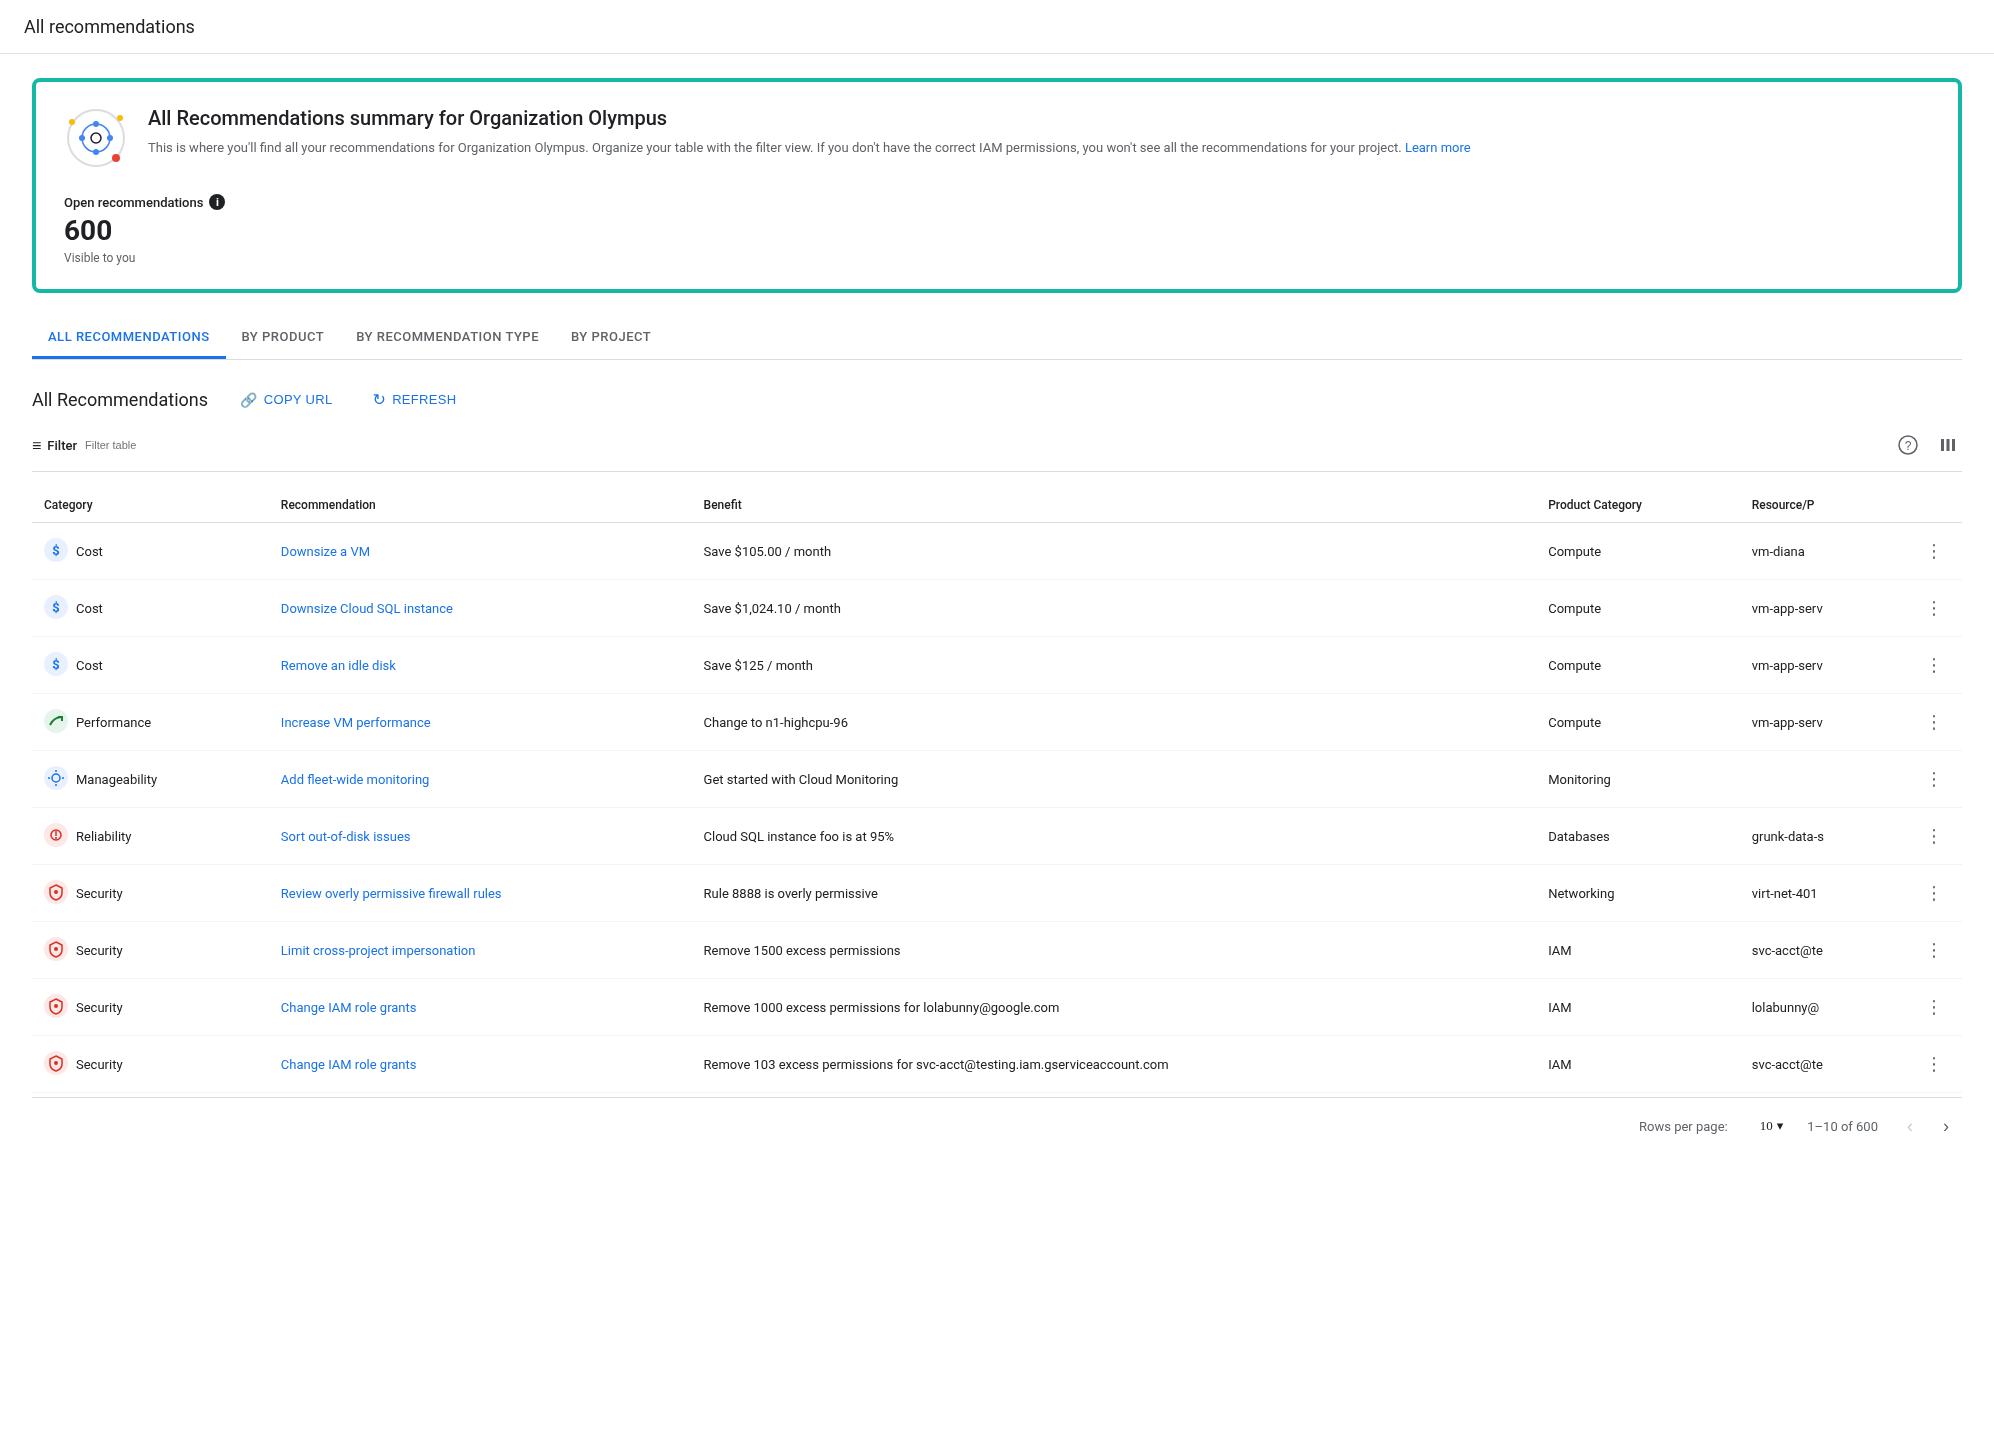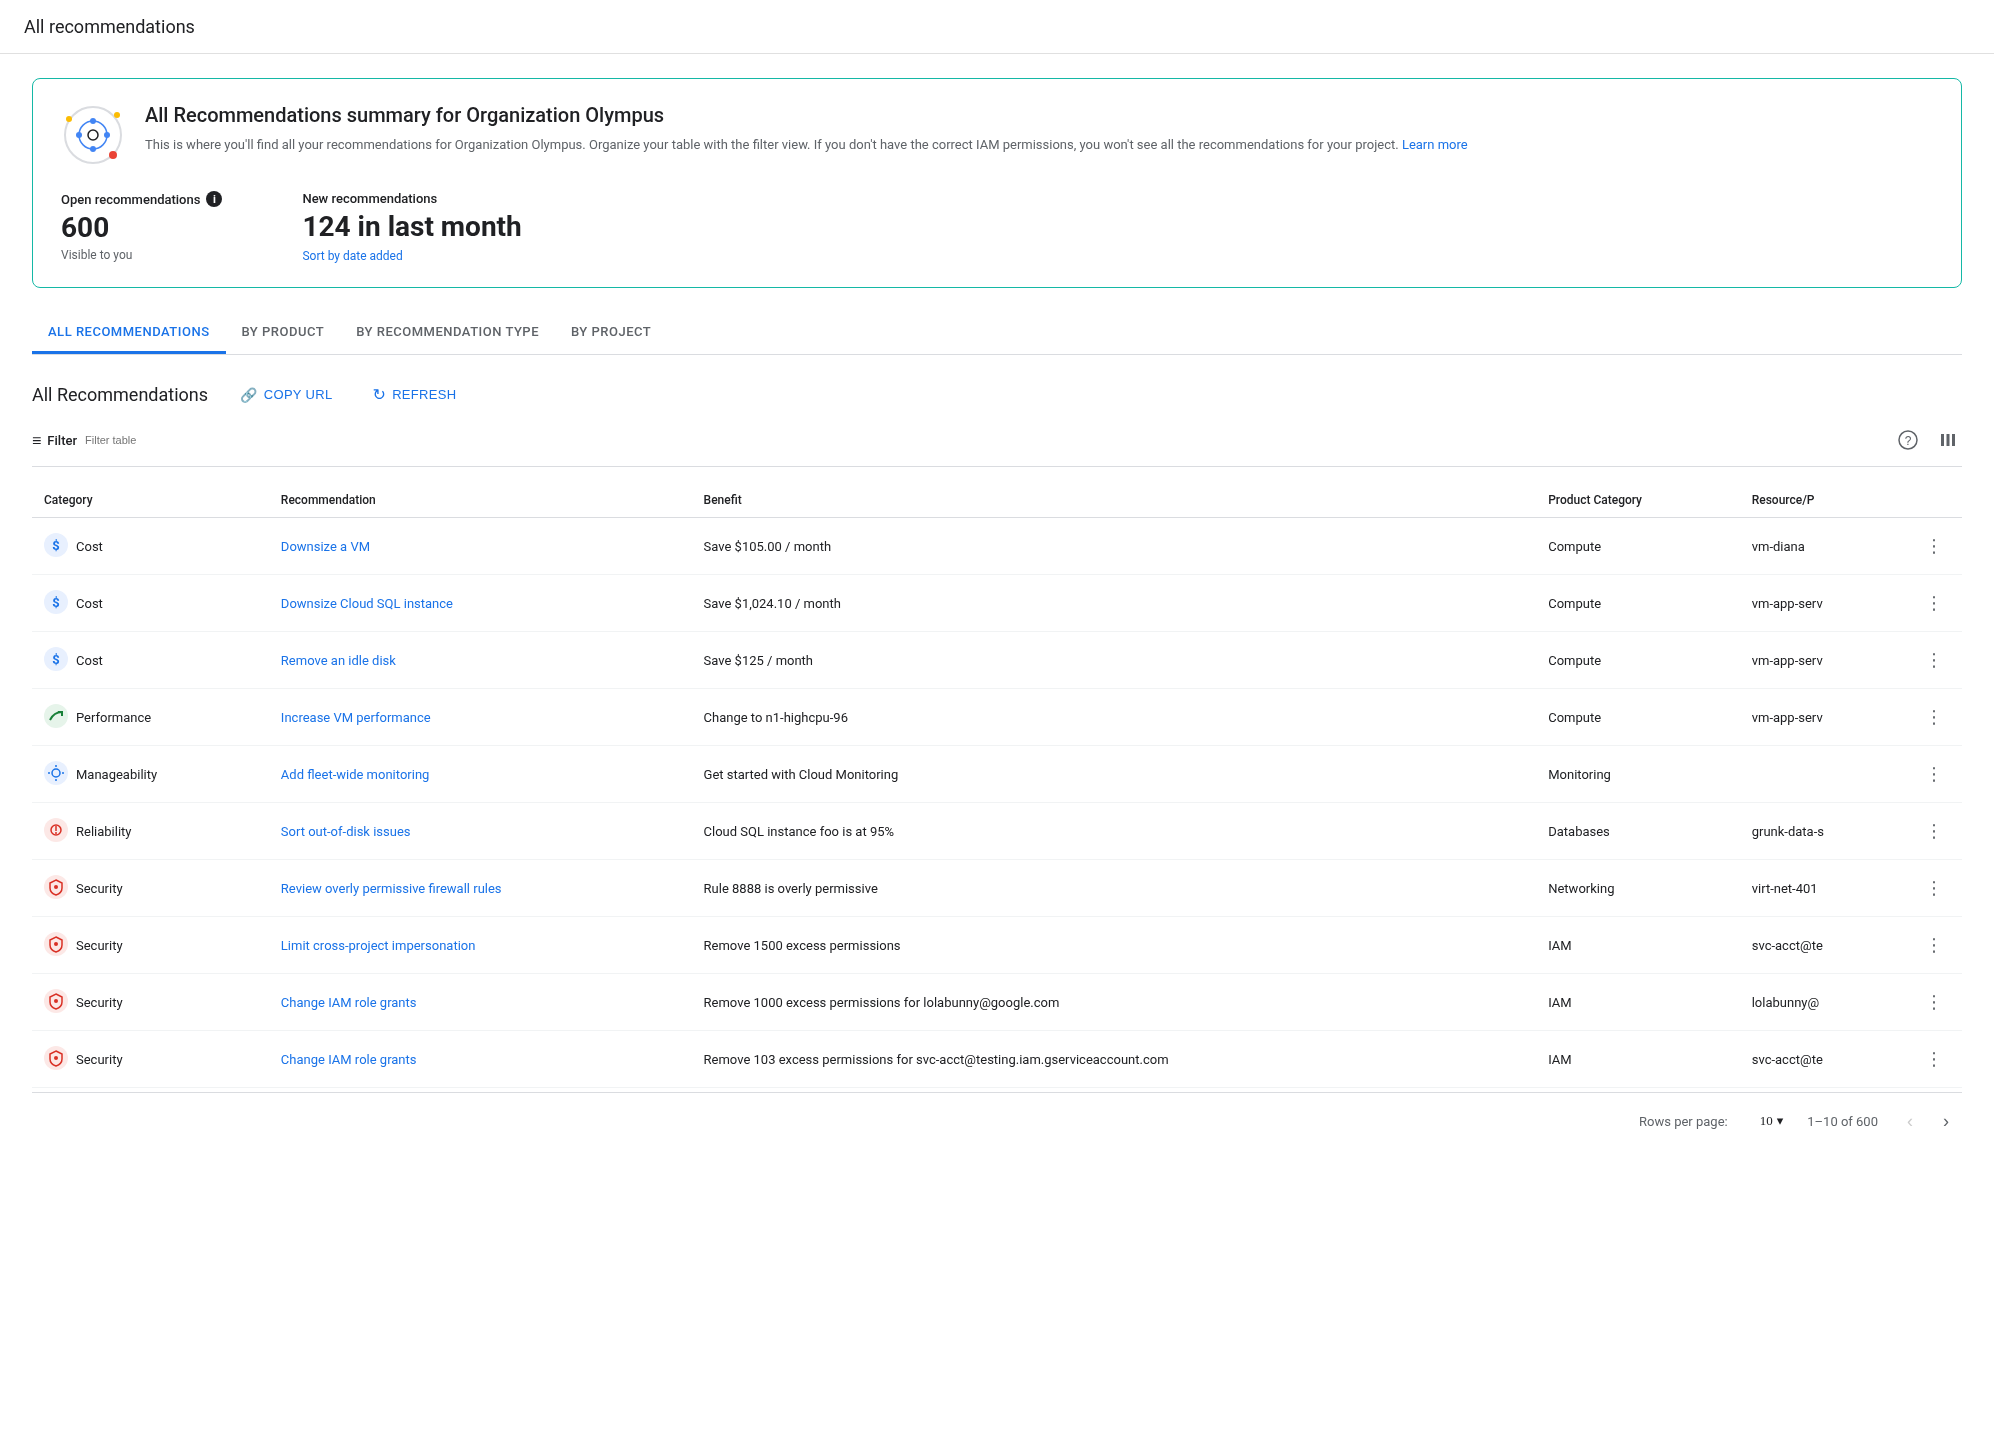--- a/index.html
+++ b/index.html
@@ -2,21 +2,21 @@
 <html><head>
   <meta charset="utf-8">
   <style>
     * { box-sizing: border-box; margin: 0; padding: 0; }
     body { font-family: 'Google Sans', Roboto, Arial, sans-serif; font-size: 14px; color: #202124; background: #fff; }
 
     .page-header { padding: 16px 24px; font-size: 18px; font-weight: 400; color: #202124; border-bottom: 1px solid #e0e0e0; }
 
     .summary-card {
       margin: 24px 32px;
-      border: 1px solid #14b8a6;
+      border: 4px solid #14b8a6;
       border-radius: 8px;
       padding: 24px 28px;
       display: flex;
       flex-direction: column;
       gap: 16px;
     }
 
     .summary-top {
       display: flex;
       align-items: flex-start;
@@ -282,27 +282,20 @@
   </div>
 
   <div class="summary-stats">
     <div>
       <div class="stat-label">
         <span>Open recommendations</span>
         <span class="info-icon">i</span>
       </div>
       <div class="stat-value">600</div>
       <div class="stat-sub">Visible to you</div>
-    </div>
-    <div>
-      <div class="stat-label">
-        <span>New recommendations</span>
-      </div>
-      <div class="stat-value">124 in last month</div>
-      <a class="stat-link" href="#">Sort by date added</a>
     </div>
   </div>
 </div>
 
 <div class="tabs-bar">
   <div class="tab active">ALL RECOMMENDATIONS</div>
   <div class="tab">BY PRODUCT</div>
   <div class="tab">BY RECOMMENDATION TYPE</div>
   <div class="tab">BY PROJECT</div>
 </div>

